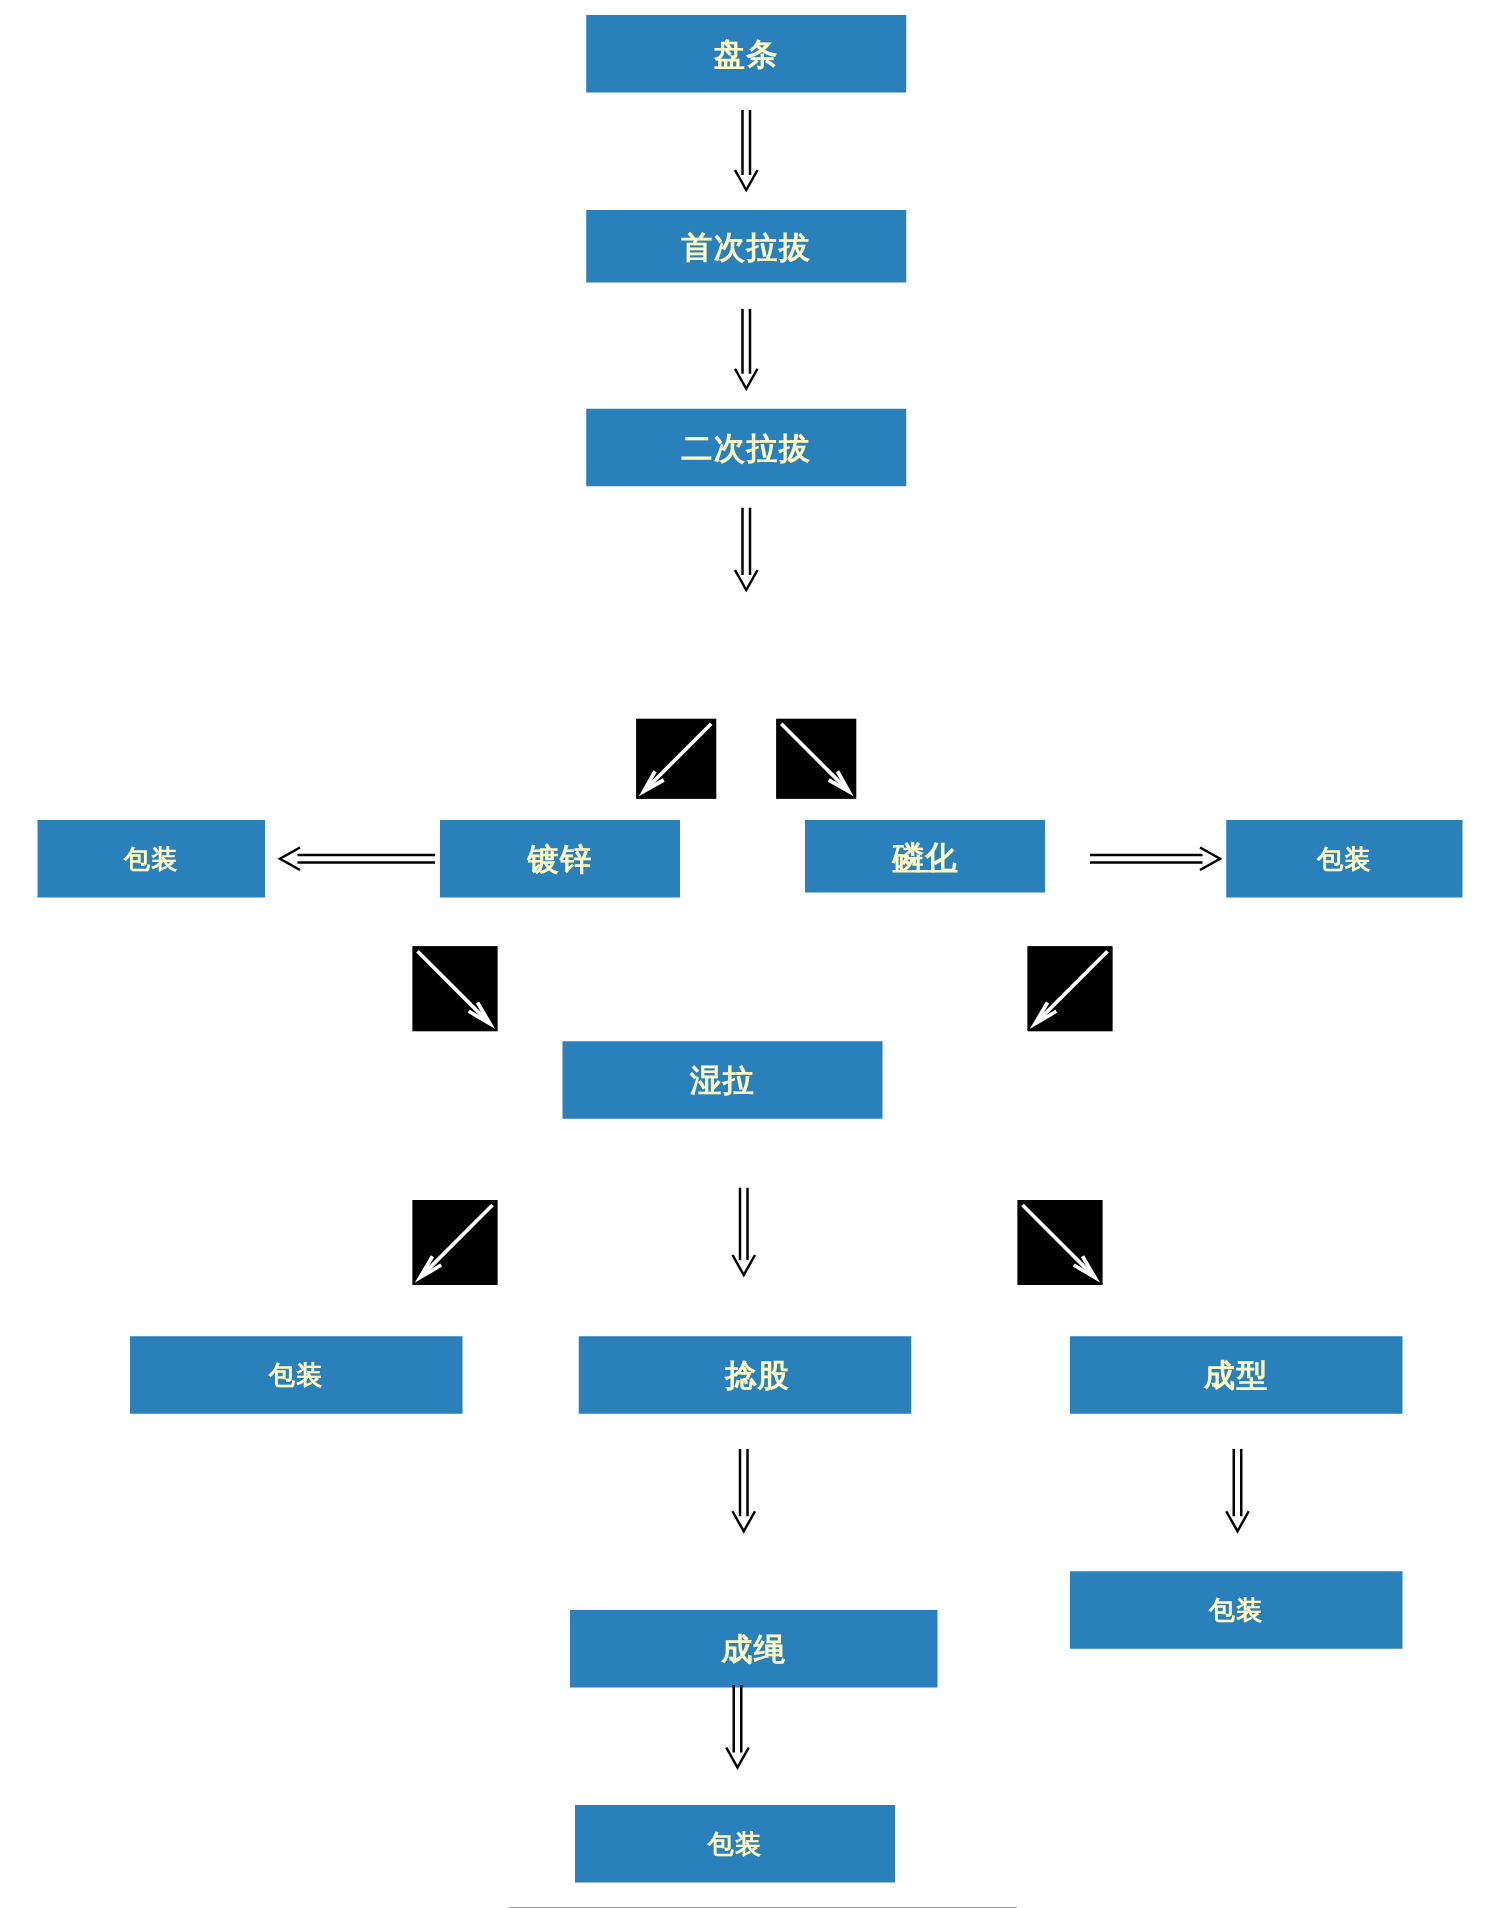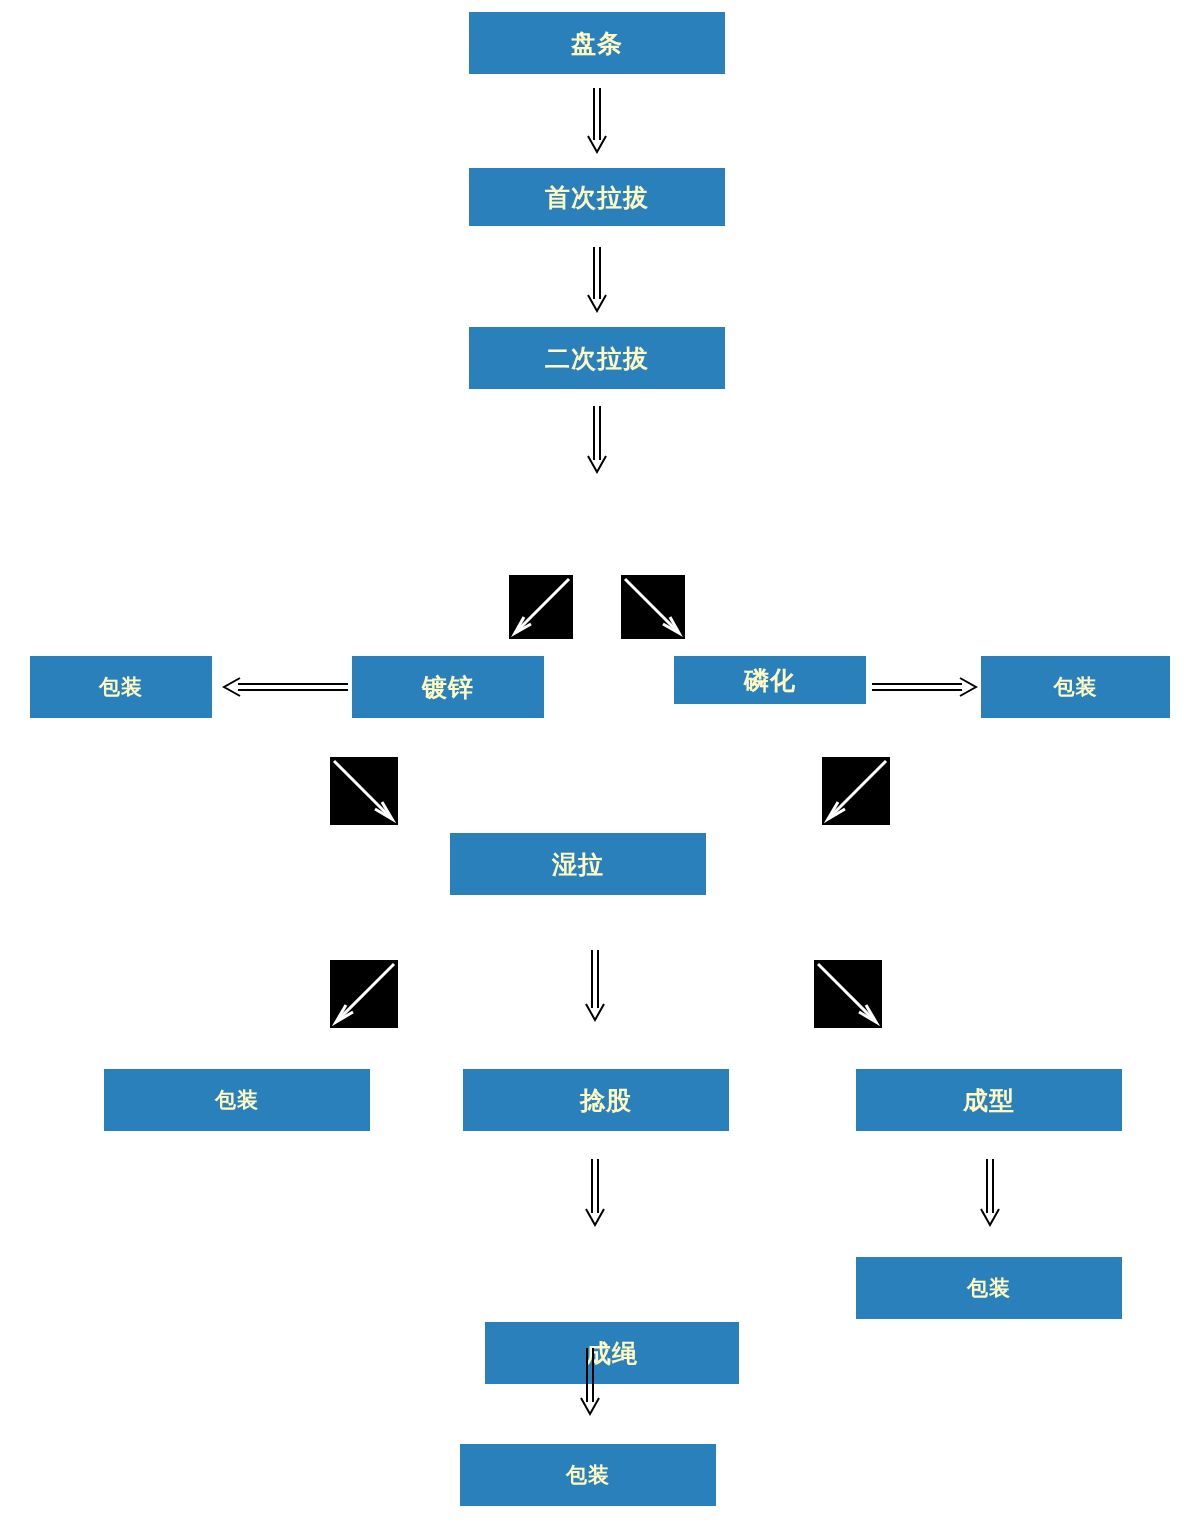--- a/index.html
+++ b/index.html
@@ -64,21 +64,21 @@
 
   <div class="node" style="left:469px; top:327px; width:256px; height:62px;">
     <span>二次拉拔</span>
   </div>
 
 
   <div class="node" style="left:352px; top:656px; width:192px; height:62px;">
     <span>镀锌</span>
   </div>
 
-  <div class="node" style="left:674px; top:656px; width:192px; height:48px;">
+  <div class="node" style="left:644px; top:656px; width:192px; height:58px;text-decoration:underline;">
     <span>磷化</span>
   </div>
 
   <div class="node small" style="left:30px; top:656px; width:182px; height:62px;">
     <span>包装</span>
   </div>
 
   <div class="node small" style="left:981px; top:656px; width:189px; height:62px;">
     <span>包装</span>
   </div>
@@ -92,21 +92,21 @@
   </div>
 
   <div class="node" style="left:463px; top:1069px; width:266px; height:62px;padding-left:20px;">
     <span>捻股</span>
   </div>
 
   <div class="node" style="left:856px; top:1069px; width:266px; height:62px;">
     <span>成型</span>
   </div>
 
-  <div class="node" style="left:456px; top:1322px; width:254px; height:62px;margin-left:29px;">
+  <div class="node" style="left:456px; top:1288px; width:294px; height:62px;">
     <span>成绳</span>
   </div>
 
   <div class="node small" style="left:856px; top:1257px; width:266px; height:62px;">
     <span>包装</span>
   </div>
 
   <div class="node small" style="left:460px; top:1444px; width:256px; height:62px;">
     <span>包装</span>
   </div>

